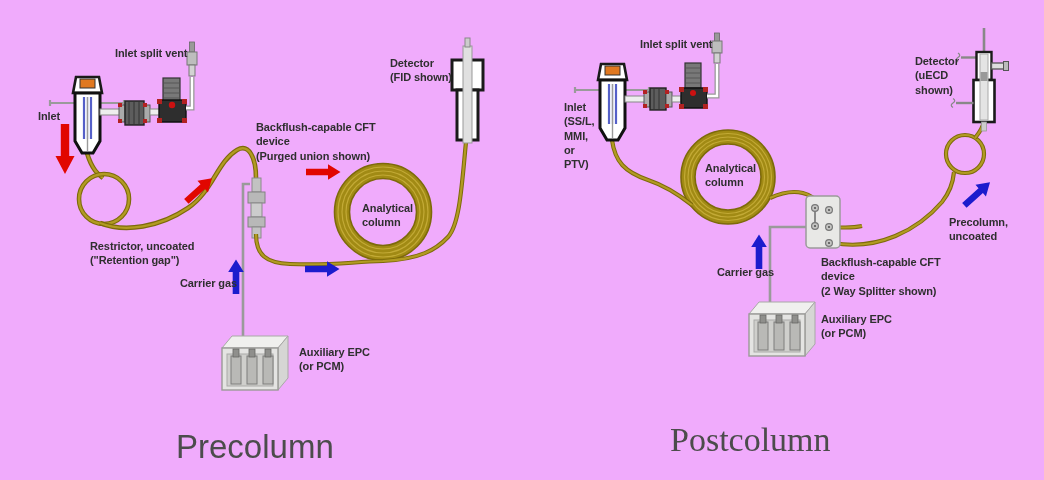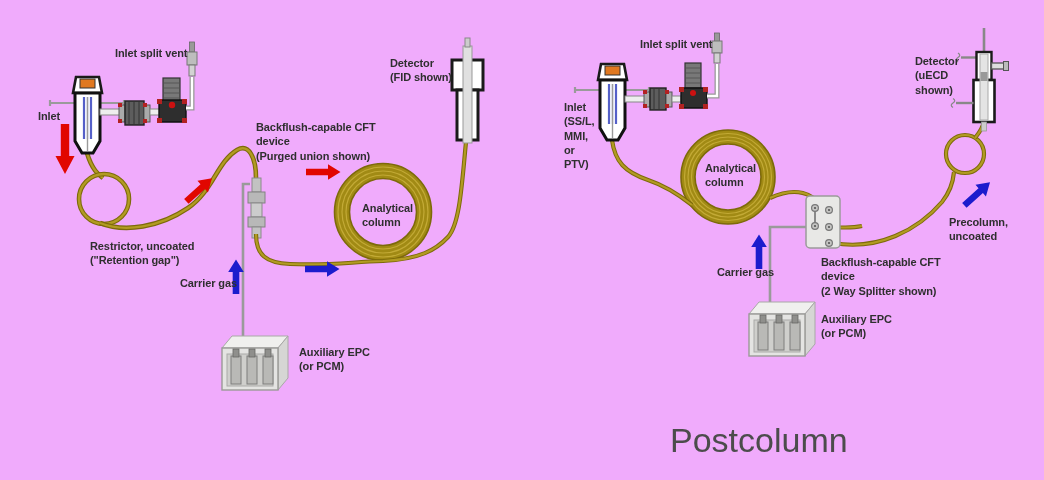--- a/index.html
+++ b/index.html
@@ -14,21 +14,21 @@
     color:#2f2f2f;
     white-space:pre-line;
     letter-spacing:-0.1px;
   }
   .title{
     position:absolute;
     font:400 33px/1 "Liberation Sans",sans-serif;
     color:#4c4c4c;
     white-space:nowrap;
   }
-  .title.post{font-size:34px;}
+  .title.post{font-size:34px;font-family:Liberation Serif, serif;}
 </style>
 </head>
 <body>
 
 <div class="canvas">
 
 <svg width="1044" height="480" viewBox="0 0 1044 480">
   <defs>
     <path id="arrowSm" d="M -17,-3.3 L 5,-3.3 L 5,-7.8 L 17.5,0 L 5,7.8 L 5,3.3 L -17,3.3 Z"></path>
     <path id="arrowLg" d="M -24,-4.2 L 8,-4.2 L 8,-9.5 L 26,0 L 8,9.5 L 8,4.2 L -24,4.2 Z"></path>
@@ -314,15 +314,16 @@
 column</div>
   <div class="lbl" style="left:949px;top:215px;">Precolumn,
 uncoated</div>
   <div class="lbl" style="left:717px;top:265px;">Carrier gas</div>
   <div class="lbl" style="left:821px;top:255px;">Backflush-capable CFT
 device
 (2 Way Splitter shown)</div>
   <div class="lbl" style="left:821px;top:312px;">Auxiliary EPC
 (or PCM)</div>
 
+  <div class="title" style="left:176px;top:430px;">Precolumn</div>
   <div class="title post" style="left:670px;top:423px;">Postcolumn</div>
 
 </div>
 
 </body></html>

